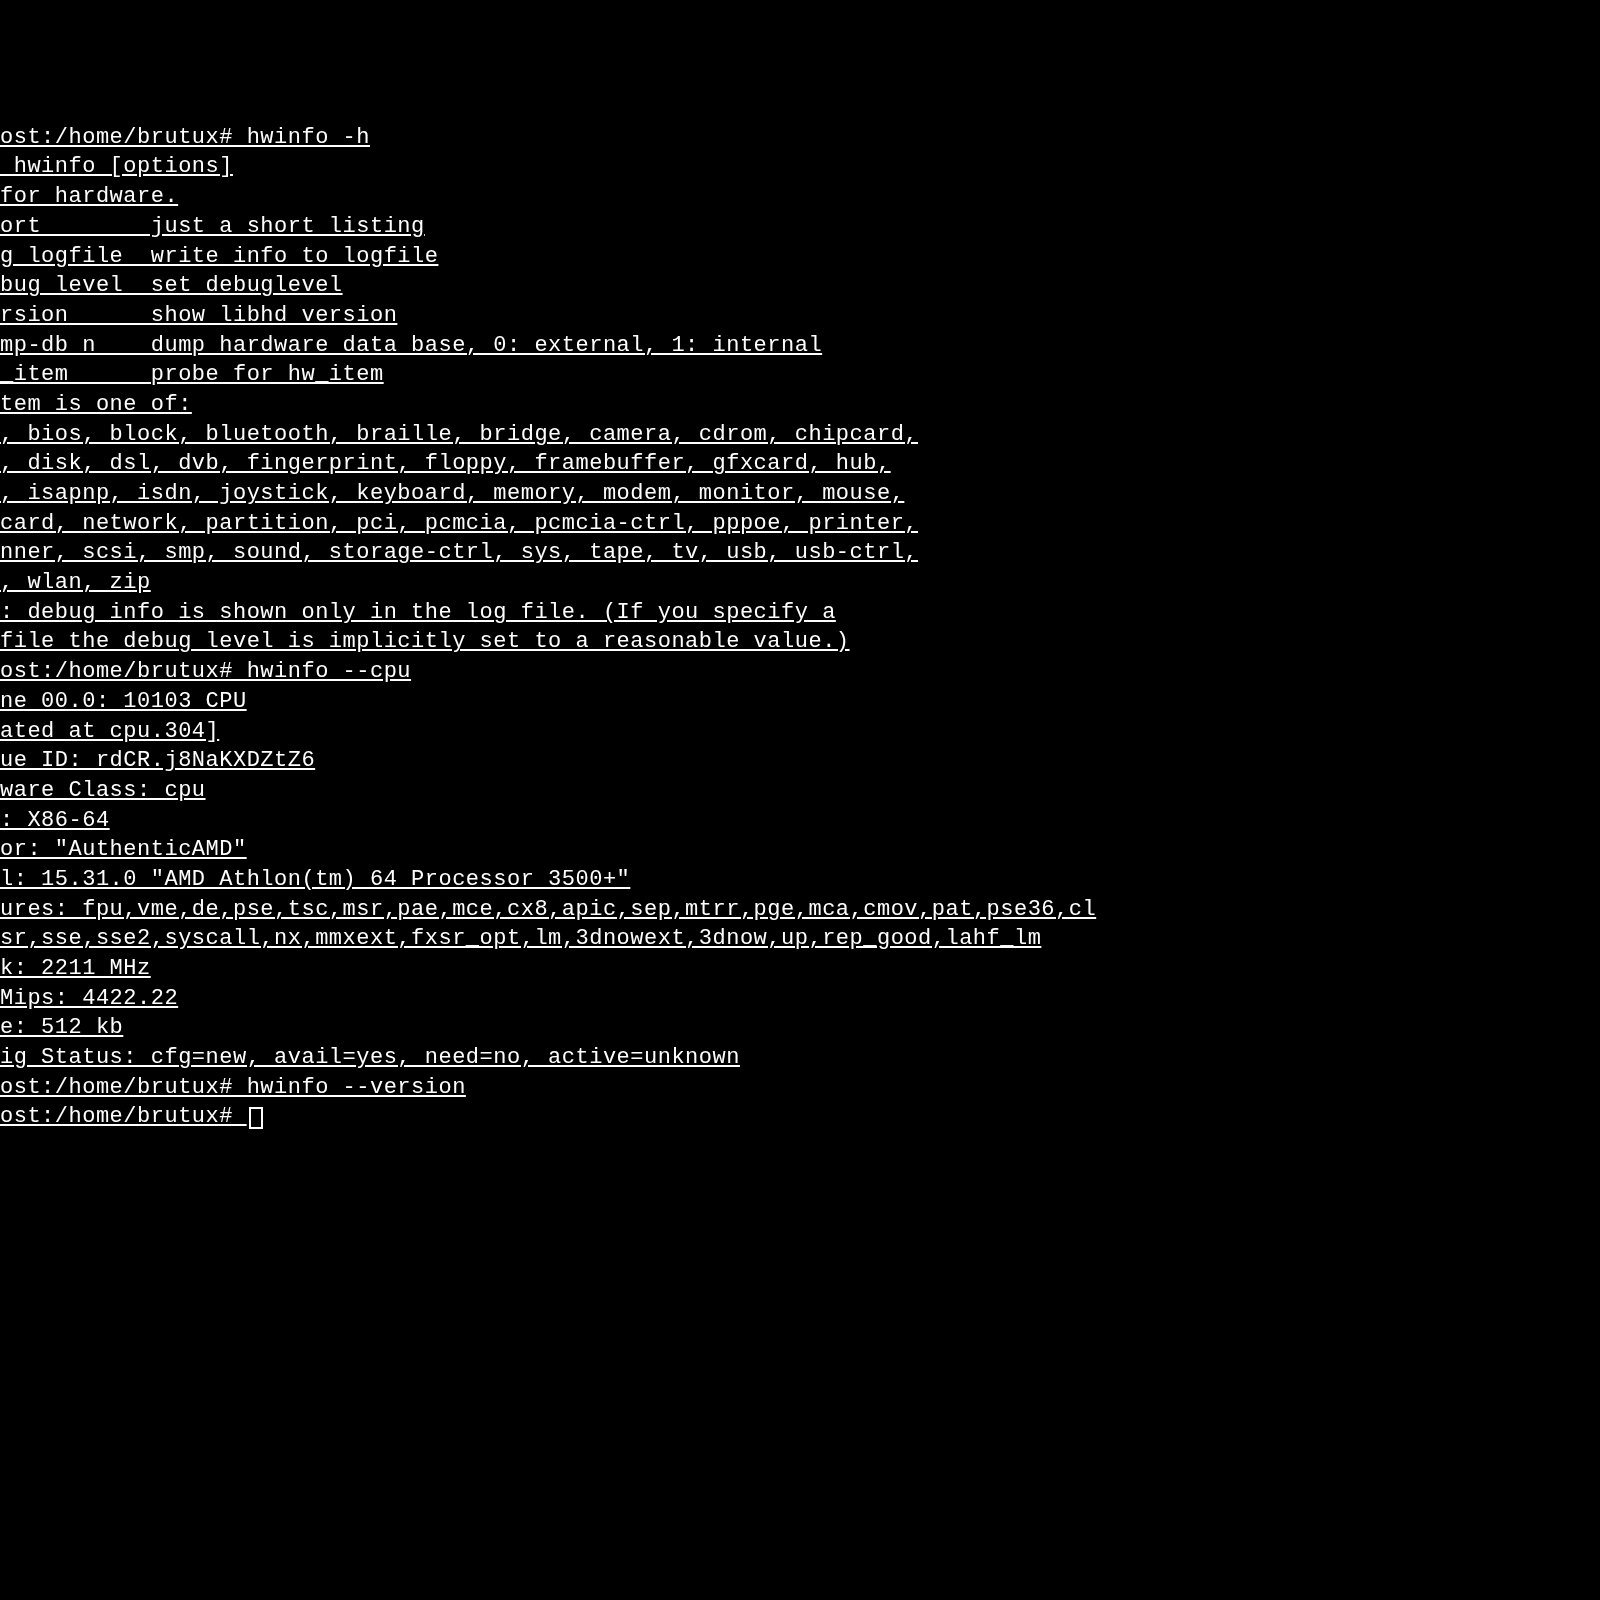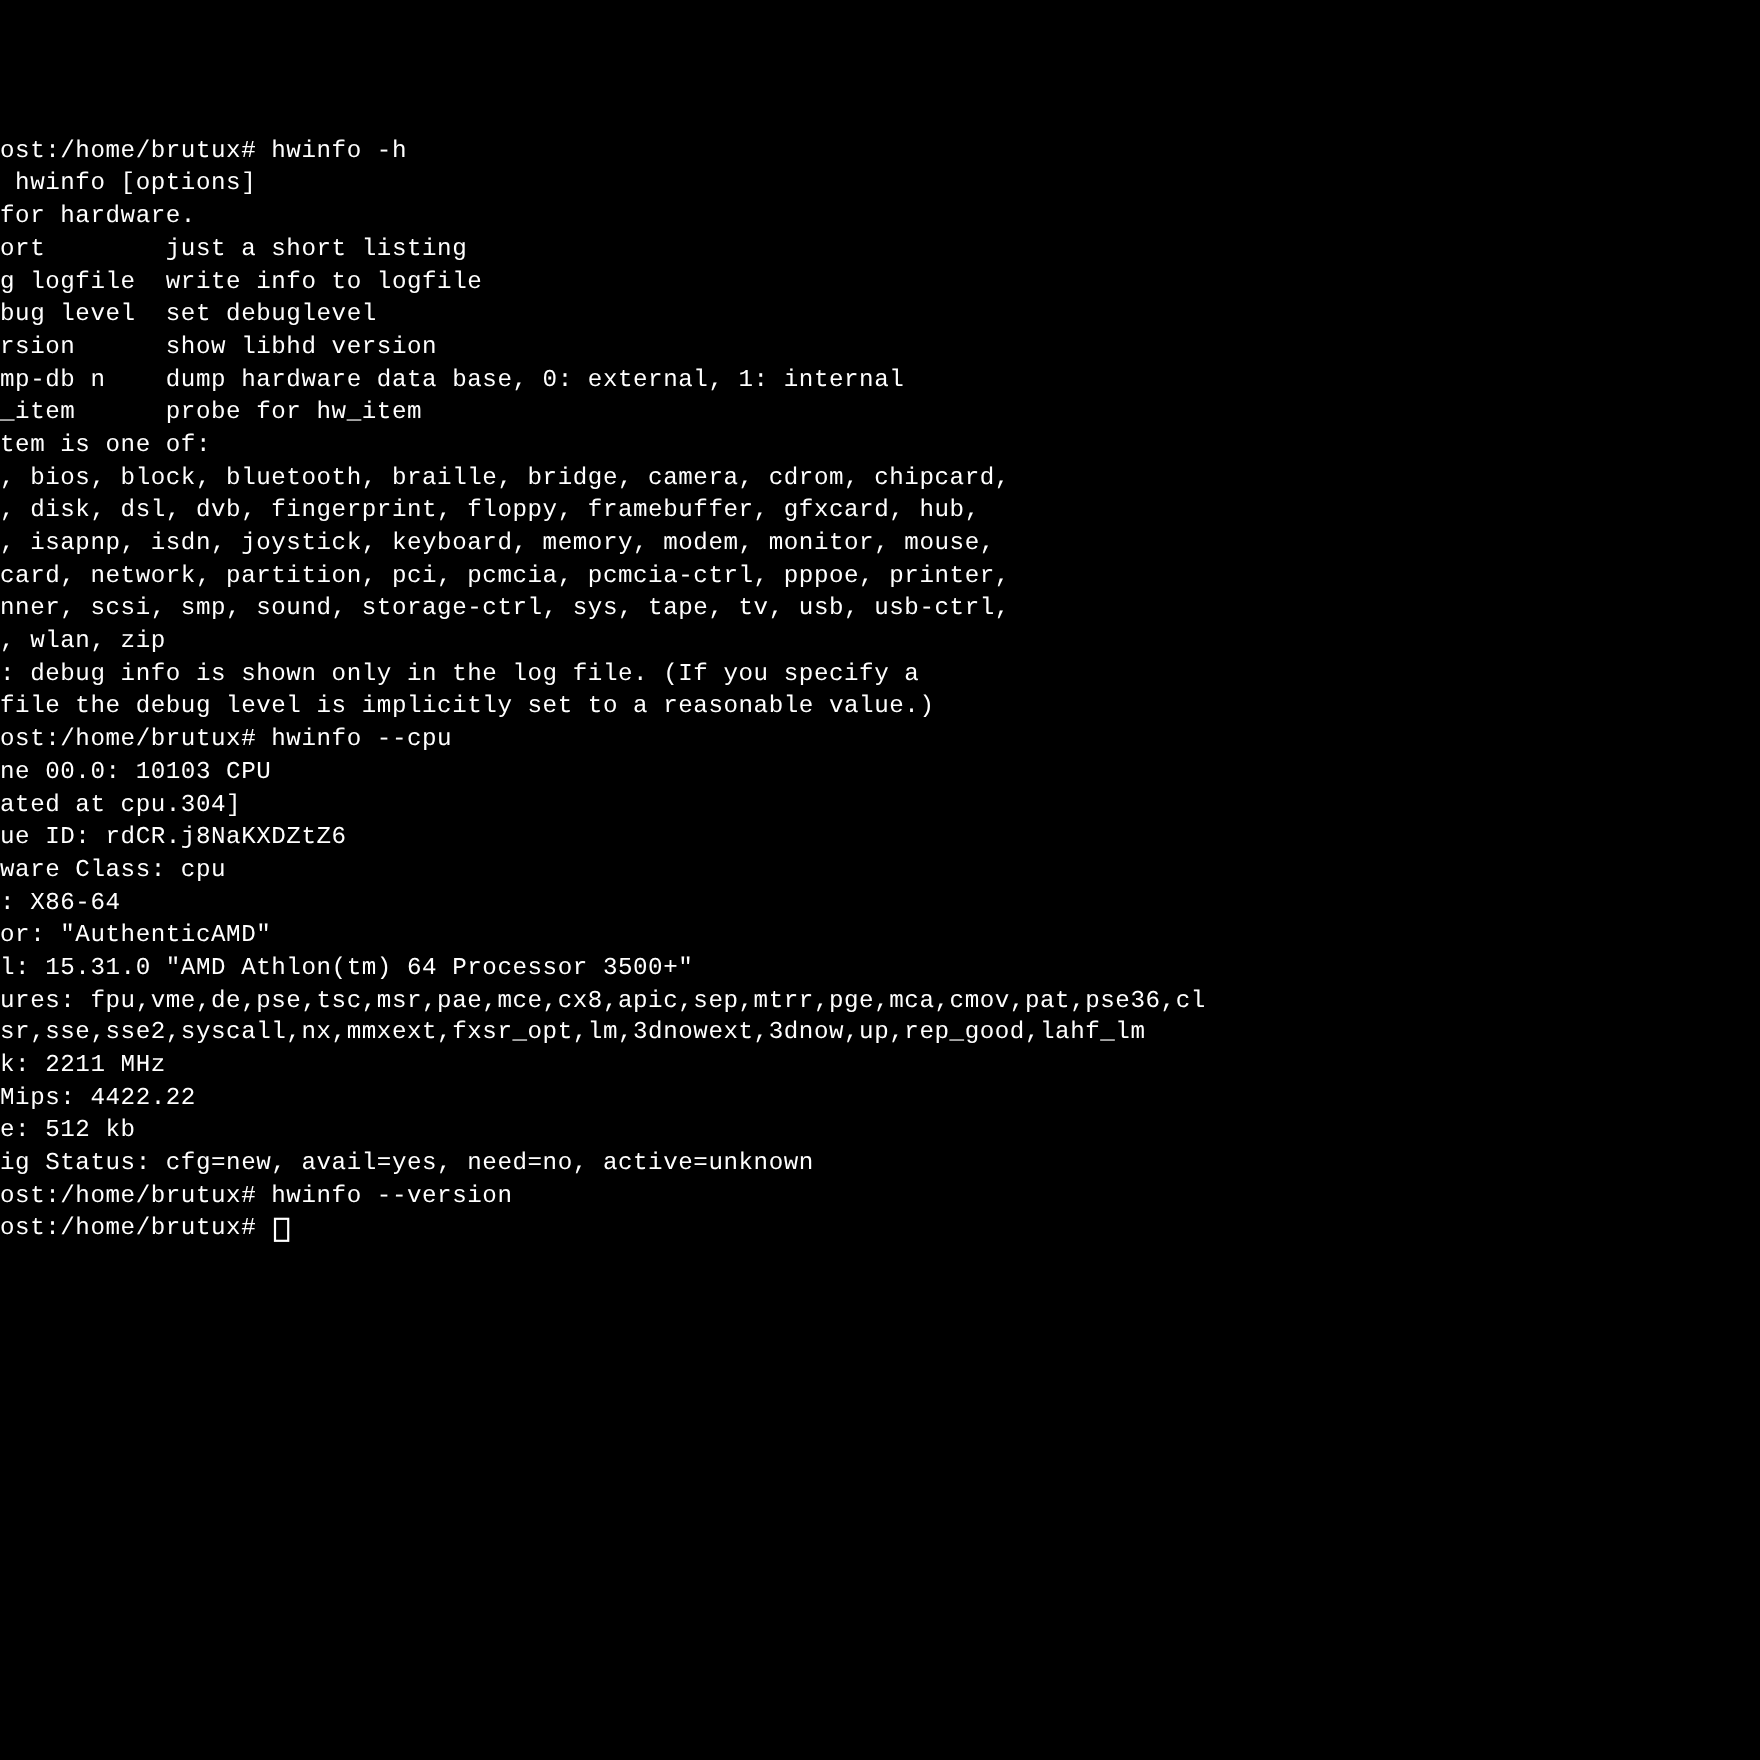--- a/index.html
+++ b/index.html
@@ -15,20 +15,21 @@
       line-height: 1.35;
       padding: 4px 0;
       white-space: pre;
       overflow: hidden;
       width: 1600px;
       height: 1600px;
       letter-spacing: 0.5px;
     }
     .line {
       display: block;
+      text-decoration: underline;
     }
     .cursor {
       display: inline-block;
       width: 14px;
       height: 22px;
       border: 2px solid #ffffff;
       vertical-align: text-bottom;
       margin-left: 2px;
     }
   </style>

